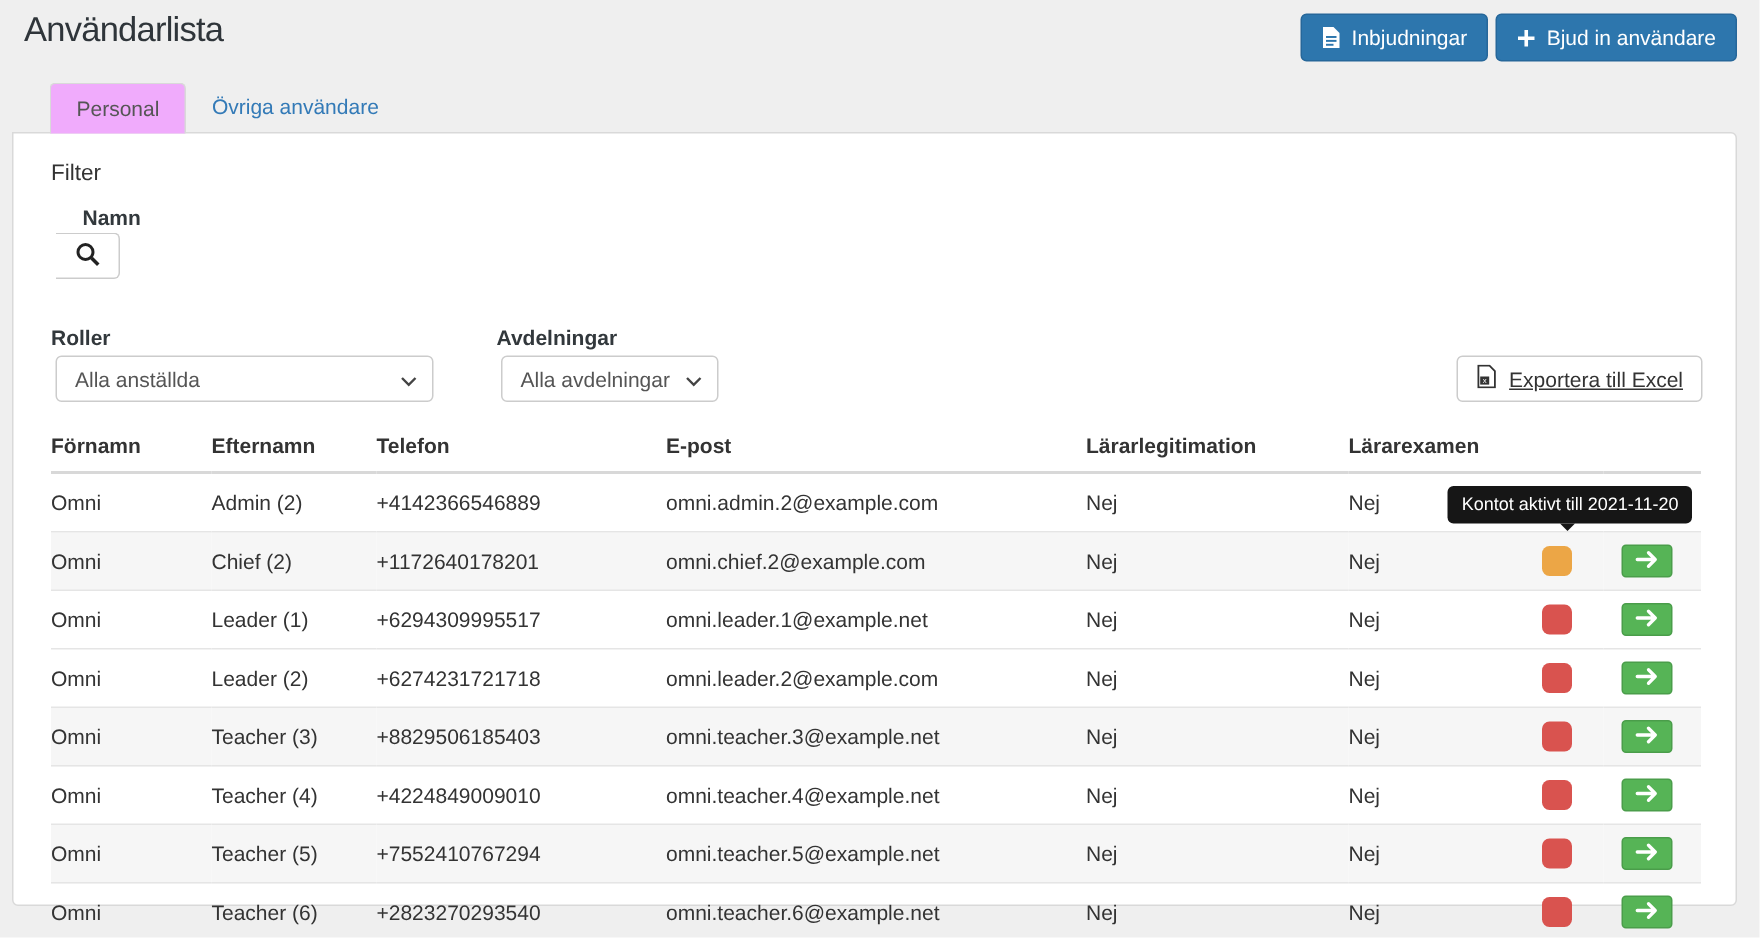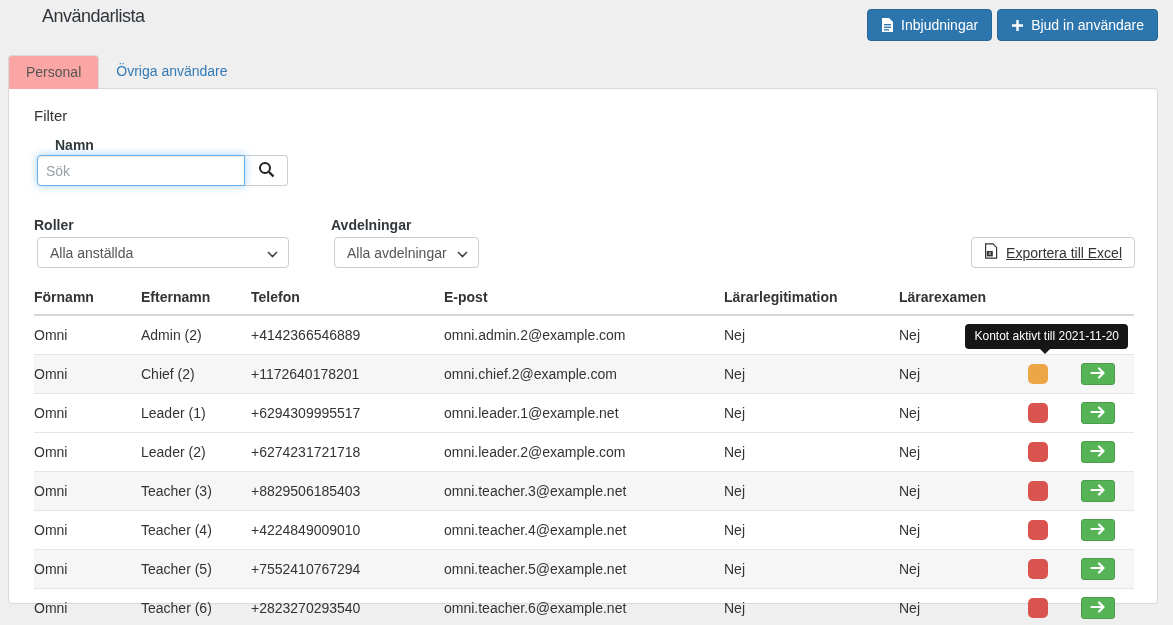--- a/index.html
+++ b/index.html
@@ -1,31 +1,31 @@
 <!DOCTYPE html>
 <html><head>
 <meta charset="utf-8">
 <style>
   * { margin:0; padding:0; box-sizing:border-box; }
   html,body { width:1173px; height:625px; overflow:hidden; }
   body { font-family:"Liberation Sans", sans-serif; background:#efefef; color:#333; }
   .page { position:relative; width:1173px; height:625px; }
 
   
-  .page-title { position:absolute; left:16px; top:6px; font-size:18px; font-weight:500; color:#2f353a; letter-spacing:-0.5px;margin-left:26px; }
+  .page-title { position:absolute; left:16px; top:6px; font-size:23px; font-weight:500; color:#2f353a; letter-spacing:-0.5px; }
   .top-actions { position:absolute; right:15px; top:9px; display:flex; gap:5px; }
   .btn-primary { display:flex; align-items:center; gap:7px; height:32px; padding:0 13px;
     background:#2d76ad; border:1px solid #26679a; border-radius:4px; color:#fff; font-size:14px; cursor:pointer;
     font-family:"Liberation Sans", sans-serif; }
   .btn-primary .ico { display:flex; align-items:center; }
 
   
   .tabs { position:absolute; left:8px; top:55px; display:flex; z-index:3; }
   .tab { height:34px; padding:8px 17px; font-size:14px; color:#337ab7; cursor:pointer; }
-  .tab.active { background:#fca5a5; border:1px solid #d9d9d9; border-bottom:none; border-radius:4px 4px 0 0; color:#555; }
+  .tab.active { background:#f0abfc; border:1px solid #d9d9d9; border-bottom:none; border-radius:4px 4px 0 0; color:#555;margin-left:25px; }
 
   
   .panel { position:absolute; left:8px; top:88px; width:1150px; height:516px; background:#fff;
     border:1px solid #d9d9d9; border-radius:0 4px 4px 4px; z-index:1; }
 
   .filter-title { position:absolute; left:25px; top:18px; font-size:15px; color:#333; }
   .field-label { position:absolute; font-size:14px; font-weight:bold; color:#32383c; }
   .lbl-name { left:25px; top:48px;padding-left:21px; }
   .lbl-roles { left:25px; top:128px; }
   .lbl-departments { left:322px; top:128px; }
@@ -104,21 +104,20 @@
     <div class="tab active">Personal</div>
     <div class="tab">Övriga användare</div>
   </div>
 
   <div class="panel">
 
     <div class="filter-title">Filter</div>
 
     <div class="field-label lbl-name">Namn</div>
     <div class="search-group">
-      <input class="search-input" type="text" placeholder="Sök" style="">
       <button class="search-btn">
         <span>
           <svg width="17" height="17" viewBox="0 0 17 17">
               <circle cx="7" cy="7" r="5" fill="none" stroke="#222" stroke-width="2"></circle>
               <line x1="11" y1="11" x2="15.5" y2="15.5" stroke="#222" stroke-width="2.4"></line>
             </svg>
         </span>
       </button>
     </div>
 

